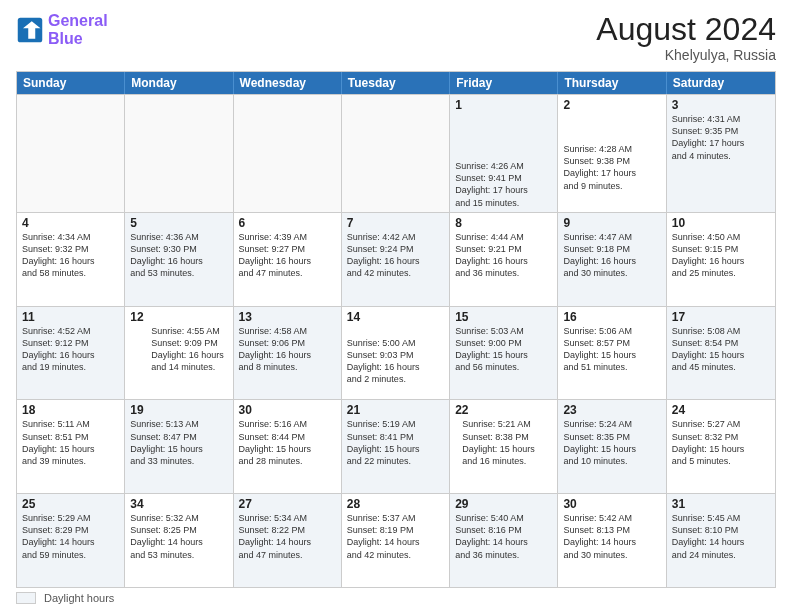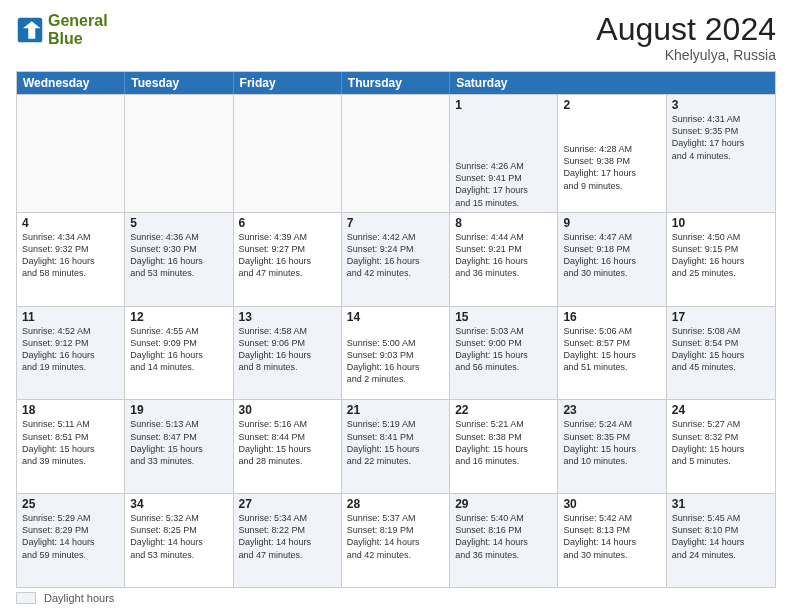--- a/index.html
+++ b/index.html
@@ -28,21 +28,21 @@
       align-items: center;
       gap: 4px;
     }
     .logo-text {
       font-size: 16px;
       font-weight: bold;
       color: #333;
       line-height: 1.1;
     }
     .logo-text span {
-      color: #4d7c0f;
+      color: #8b5cf6;
     }
     .logo-icon {
       width: 28px;
       height: 28px;
     }
     .title-block {
       text-align: right;
     }
     .month-year {
       font-size: 32px;
@@ -138,20 +138,22 @@
       </div>
     </div>
     <div class="title-block">
       <div class="month-year">August 2024</div>
       <div class="location">Khelyulya, Russia</div>
     </div>
   </div>
 
   <div class="calendar">
     <div class="cal-header">
+    <div class="cal-header-cell">Sunday</div>
+        <div class="cal-header-cell">Monday</div>
         <div class="cal-header-cell">Wednesday</div>
         <div class="cal-header-cell">Tuesday</div>
         <div class="cal-header-cell">Friday</div>
         <div class="cal-header-cell">Thursday</div>
         <div class="cal-header-cell">Saturday</div>
       </div>
     <div class="cal-body">
     <div class="cal-row">
           <div class="cal-cell empty"></div>
           <div class="cal-cell empty"></div>
@@ -233,21 +235,21 @@
         <div class="cal-row">
           <div class="cal-cell shaded">
             <span class="day-num">11</span>
             <div class="cell-text" style="white-space: pre-line;">Sunrise: 4:52 AM
 Sunset: 9:12 PM
 Daylight: 16 hours
 and 19 minutes.</div>
           </div>
           <div class="cal-cell">
             <span class="day-num">12</span>
-            <div class="cell-text" style="white-space: pre-line;">Sunrise: 4:55 AM
+            <div class="cell-text" style="white-space: pre-line; margin-left: 21px;">Sunrise: 4:55 AM
 Sunset: 9:09 PM
 Daylight: 16 hours
 and 14 minutes.</div>
           </div>
           <div class="cal-cell shaded">
             <span class="day-num">13</span>
             <div class="cell-text" style="white-space: pre-line;">Sunrise: 4:58 AM
 Sunset: 9:06 PM
 Daylight: 16 hours
 and 8 minutes.</div>
@@ -305,21 +307,21 @@
           </div>
           <div class="cal-cell shaded">
             <span class="day-num">21</span>
             <div class="cell-text" style="white-space: pre-line;">Sunrise: 5:19 AM
 Sunset: 8:41 PM
 Daylight: 15 hours
 and 22 minutes.</div>
           </div>
           <div class="cal-cell">
             <span class="day-num">22</span>
-            <div class="cell-text" style="white-space: pre-line;">Sunrise: 5:21 AM
+            <div class="cell-text" style="white-space: pre-line; margin-left: 7px;">Sunrise: 5:21 AM
 Sunset: 8:38 PM
 Daylight: 15 hours
 and 16 minutes.</div>
           </div>
           <div class="cal-cell shaded">
             <span class="day-num">23</span>
             <div class="cell-text" style="white-space: pre-line;">Sunrise: 5:24 AM
 Sunset: 8:35 PM
 Daylight: 15 hours
 and 10 minutes.</div>

